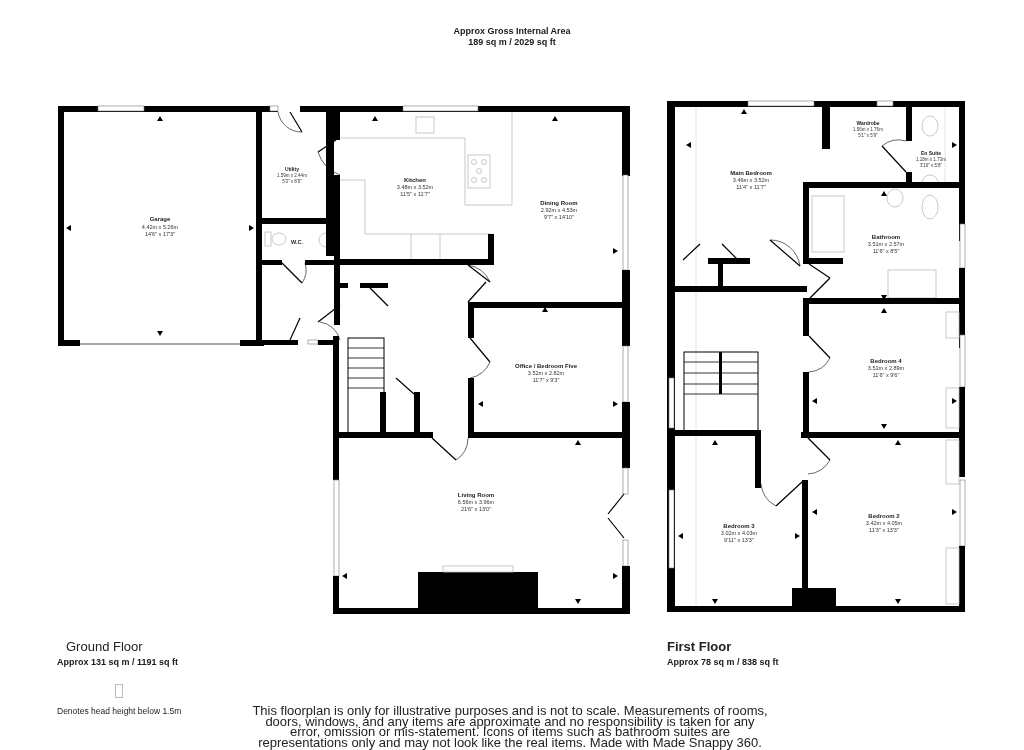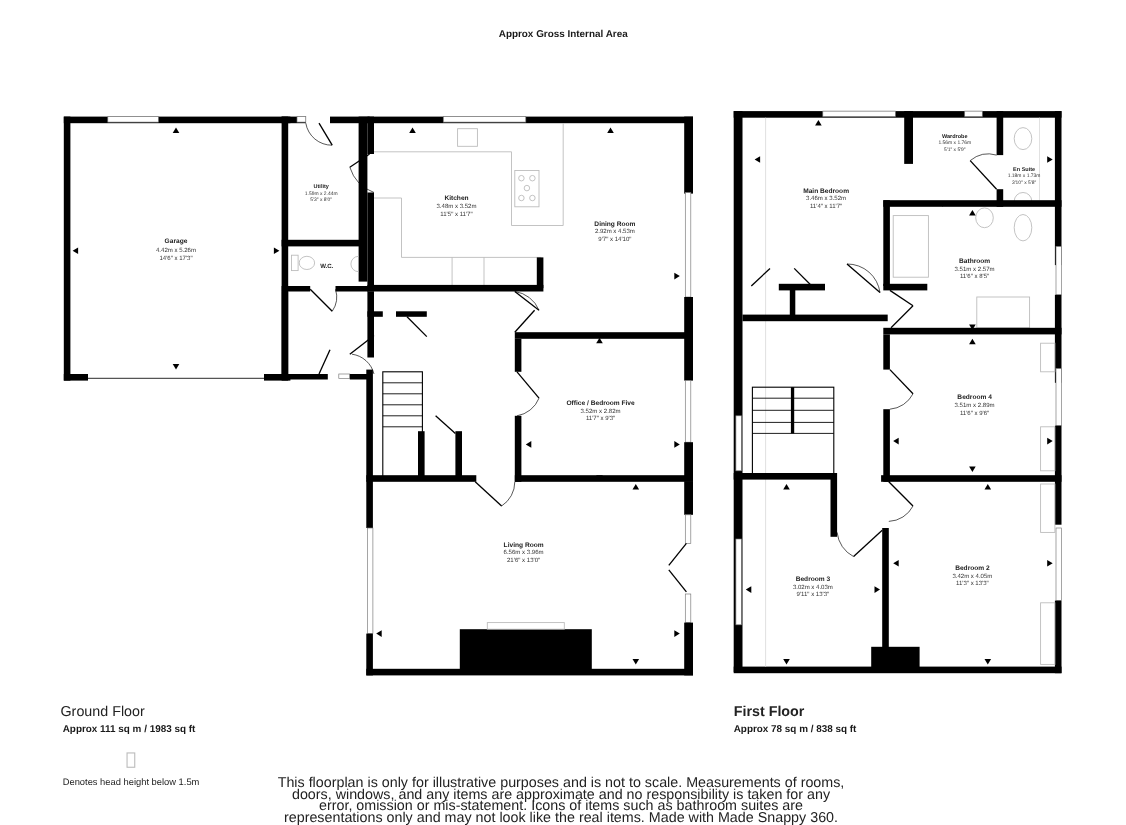--- a/index.html
+++ b/index.html
@@ -10,20 +10,21 @@
   .floor-area { position:absolute; font-size:9px; font-weight:bold; }
   .legend { position:absolute; left:57px; top:657px; font-size:8.5px; display:flex; align-items:center; gap:8px; color:#222; }
   .legend-box { width:6px; height:12px; border:1px solid #bbb; }
   .disclaimer { position:absolute; left:250px; top:706px; width:520px; text-align:center; font-size:13px; line-height:10.5px; color:#222; }
 </style>
 </head>
 <body>
 
 <div class="hdr">
   <div>Approx Gross Internal Area</div>
+  <div>189 sq m / 2029 sq ft</div>
 </div>
 
 <svg class="plan" width="1024" height="750" viewBox="0 0 1024 750" xmlns="http://www.w3.org/2000/svg">
   <defs>
     <style>
       .w { fill:#000; }
       .win { fill:#fff; stroke:#777; stroke-width:0.6; }
       .door { fill:none; stroke:#000; stroke-width:1.2; }
       .arc { fill:none; stroke:#000; stroke-width:0.6; }
       .fix { fill:none; stroke:#bbb; stroke-width:0.8; }
@@ -309,22 +310,22 @@
     <text class="nm" x="739" y="528" font-size="6">Bedroom 3</text>
     <text class="dm" x="739" y="535" font-size="5.5">3.02m x 4.03m</text>
     <text class="dm" x="739" y="542" font-size="5.5">9'11" x 13'3"</text>
 
     <text class="nm" x="884" y="518" font-size="6">Bedroom 2</text>
     <text class="dm" x="884" y="525" font-size="5.5">3.42m x 4.05m</text>
     <text class="dm" x="884" y="532" font-size="5.5">11'3" x 13'3"</text>
   </g>
 </svg>
 
-<div class="floor-title" style="left:55px; top:639px;">Ground Floor</div>
-<div class="floor-area" style="left:57px; top:657px;">Approx 111 sq m / 1983 sq ft</div>
+<div class="floor-title" style="left:66px; top:639px;">Ground Floor</div>
+<div class="floor-area" style="left:57px; top:657px;">Approx 131 sq m / 1191 sq ft</div>
 
 <div class="floor-title" style="left:667px; top:639px;font-weight:bold;">First Floor</div>
 <div class="floor-area" style="left:667px; top:657px;text-align:right;">Approx 78 sq m / 838 sq ft</div>
 
 <div class="legend" style="top:684px;flex-direction:column;">
   <span class="legend-box"></span>
   <span>Denotes head height below 1.5m</span>
 </div>
 
 <div class="disclaimer">This floorplan is only for illustrative purposes and is not to scale. Measurements of rooms, doors, windows, and any items are approximate and no responsibility is taken for any error, omission or mis-statement. Icons of items such as bathroom suites are representations only and may not look like the real items. Made with Made Snappy 360.</div>

